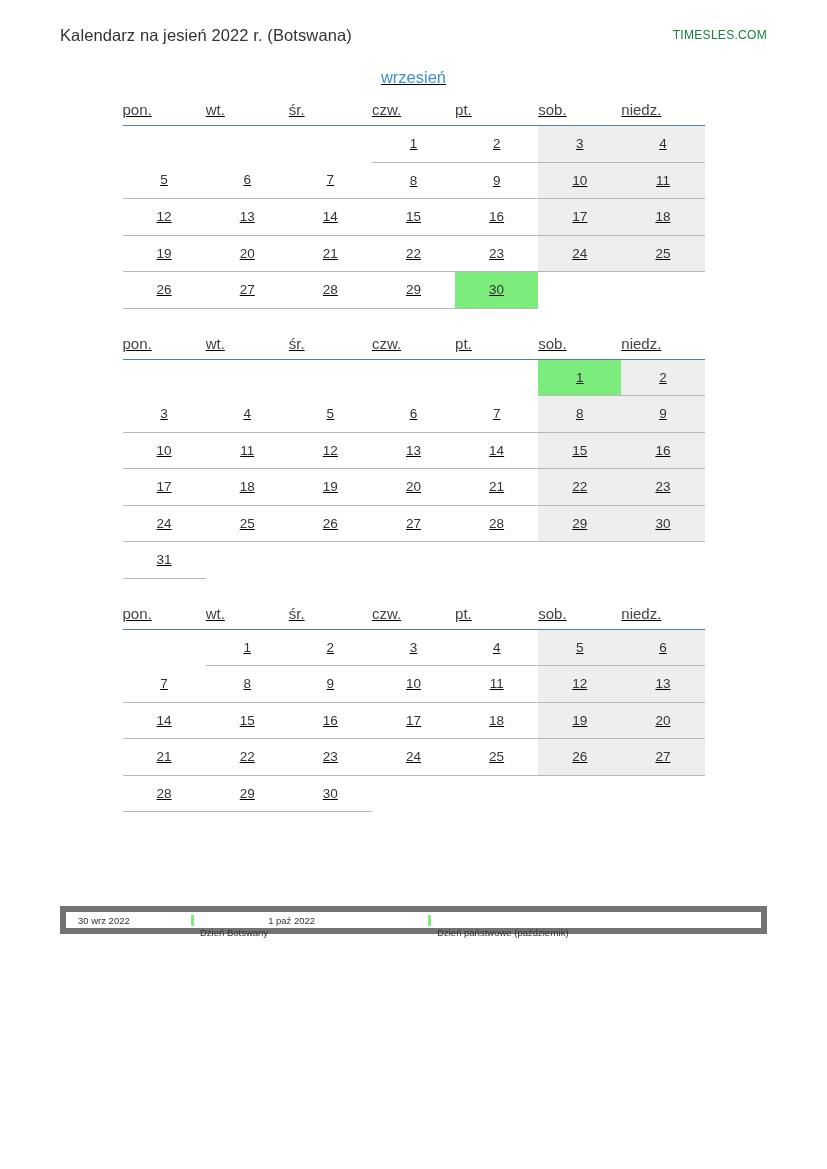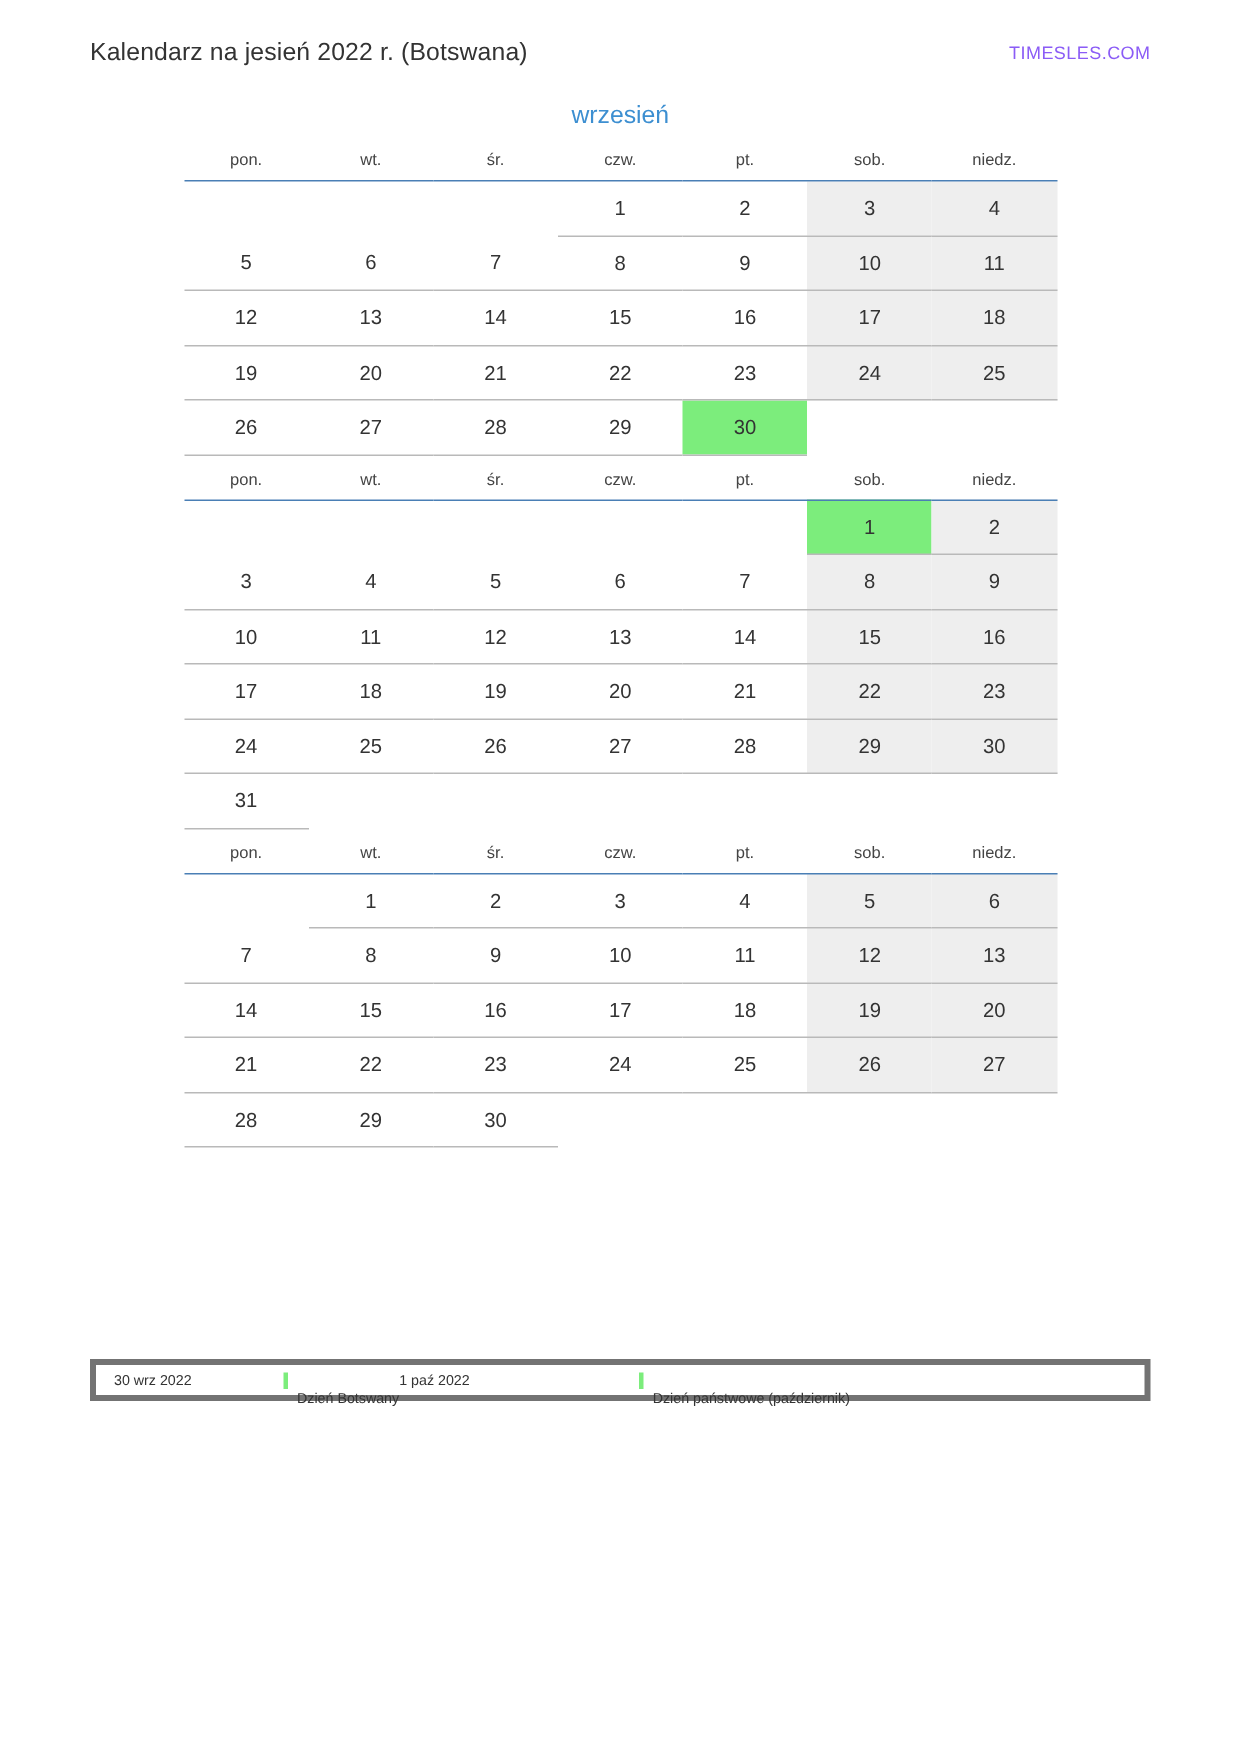--- a/index.html
+++ b/index.html
@@ -26,52 +26,53 @@
     justify-content: space-between;
   }
   .page-title {
     font-size: 16.5px;
     color: #333333;
     font-weight: 400;
     letter-spacing: 0.1px;
   }
   .brand {
     font-size: 12px;
-    color: #8b5cf6;
+    color: #15803d;
     letter-spacing: 0.3px;
   }
   .calendars {
     position: absolute;
     top: 62px;
     left: 60px;
     width: 707px;
   }
   .month-block {
     width: 707px;
-    margin-bottom: 6px;
+    margin-bottom: 22px;
+    text-decoration: underline;
   }
   .month-title {
     text-align: center;
     color: #3d8fd1;
     font-size: 16.5px;
     font-weight: 400;
     padding: 6px 0 10px 0;
   }
   table.cal {
     border-collapse: collapse;
     width: 582px;
     margin: 0 auto;
     table-layout: fixed;
   }
   table.cal th {
-    font-size: 11px;
+    font-size: 15px;
     font-weight: 400;
     color: #444444;
     padding: 4px 0 7px 0;
-    text-align: center;
+    text-align: left;
     border-bottom: 1.6px solid #4a7fb5;
   }
   table.cal td {
     height: 35.5px;
     text-align: center;
     font-size: 13.5px;
     color: #333333;
     border-bottom: 1px solid #b9b9b9;
     padding: 0;
     vertical-align: middle;
@@ -88,21 +89,21 @@
   table.cal td .daynum {
     display: block;
     line-height: 35.5px;
   }
   .legend {
     position: absolute;
     left: 60px;
     top: 906px;
     width: 707px;
     height: 28px;
-    border: 4px solid #737373;
+    border: 6px solid #737373;
     display: flex;
     align-items: center;
     font-size: 9.5px;
     color: #333333;
   }
   .legend-cell {
     display: flex;
     align-items: center;
     height: 100%;
   }

